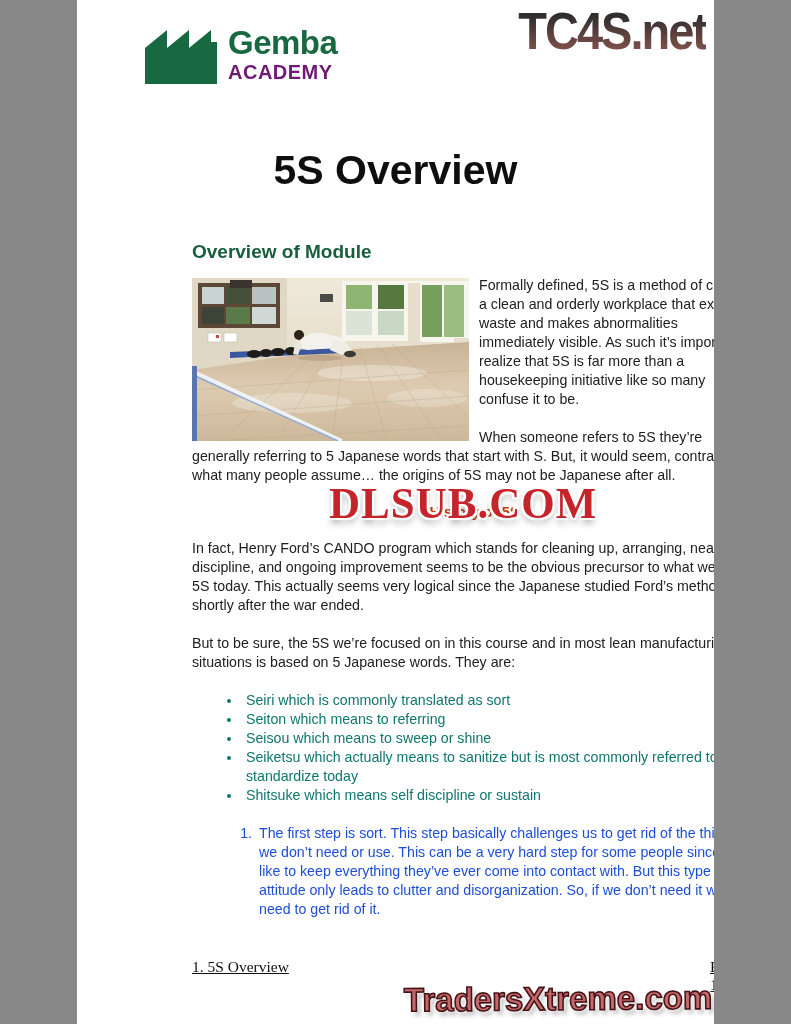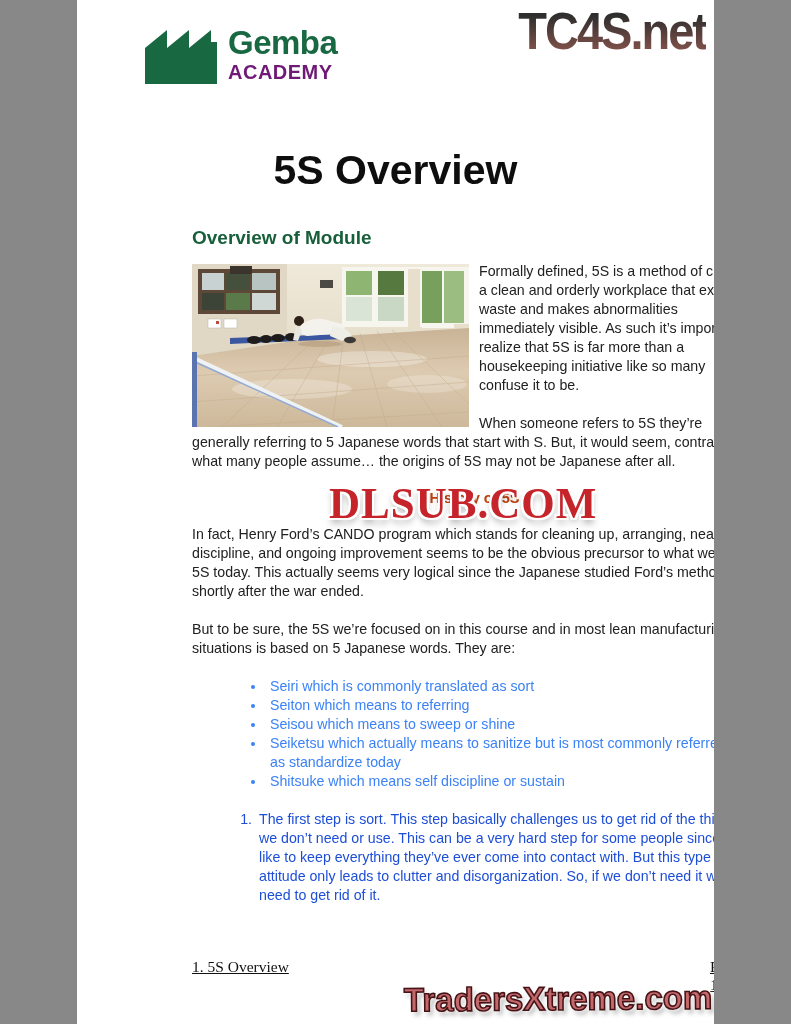--- a/index.html
+++ b/index.html
@@ -49,32 +49,32 @@
     text-shadow: 0 0 5px #ffffff, 0 0 5px #ffffff, 3px 4px 5px rgba(0,0,0,0.35);
     transform:rotate(-0.5deg);
   }
 
   
   .doc-title {
     position:absolute; top:147px; left:0; width:100%;
     text-align:center; font-size:41px; font-weight:700; color:#0e0e0e;
     letter-spacing:0px;
   }
-  .content { position:absolute; left:115px; top:227px; width:565px; }
+  .content { position:absolute; left:115px; top:241px; width:565px; }
   .section-heading { font-size:19px; font-weight:bold; color:#175e3a; margin-bottom:13px; }
   .sub-heading { font-size:14.6px; font-weight:bold; color:#c2410c; margin-bottom:19px;text-align:center; }
 
   
   .content p { font-size:14.2px; line-height:19px; margin-bottom:19px; color:#212121; }
   .photo {
     float:left; width:277px; height:163px; margin:2px 10px 6px 0;
     display:block;
   }
   ul.s-list { list-style:disc; margin:0 0 19px 0; padding-left:50px; }
-  ul.s-list li { font-size:14.2px; line-height:19px; padding-left:4px; color:#3b82f6;margin-left:24px; }
+  ul.s-list li { font-size:14.2px; line-height:19px; padding-left:4px; color:#0f766e; }
   ol.steps { list-style:decimal; margin:0; padding-left:64px; }
   ol.steps li { font-size:14.2px; line-height:19px; padding-left:3px; color:#1d4ed8; }
 
   
   .footer-left  { position:absolute; left:115px; top:958px; font-family:"Liberation Serif", serif; font-size:15.5px; color:#111;text-decoration:underline; }
   .footer-right { position:absolute; left:633px; top:958px; font-family:"Liberation Serif", serif; font-size:15.5px; color:#111;text-decoration:underline; }
 
   .clear { clear:both; }
 </style>
 </head>

